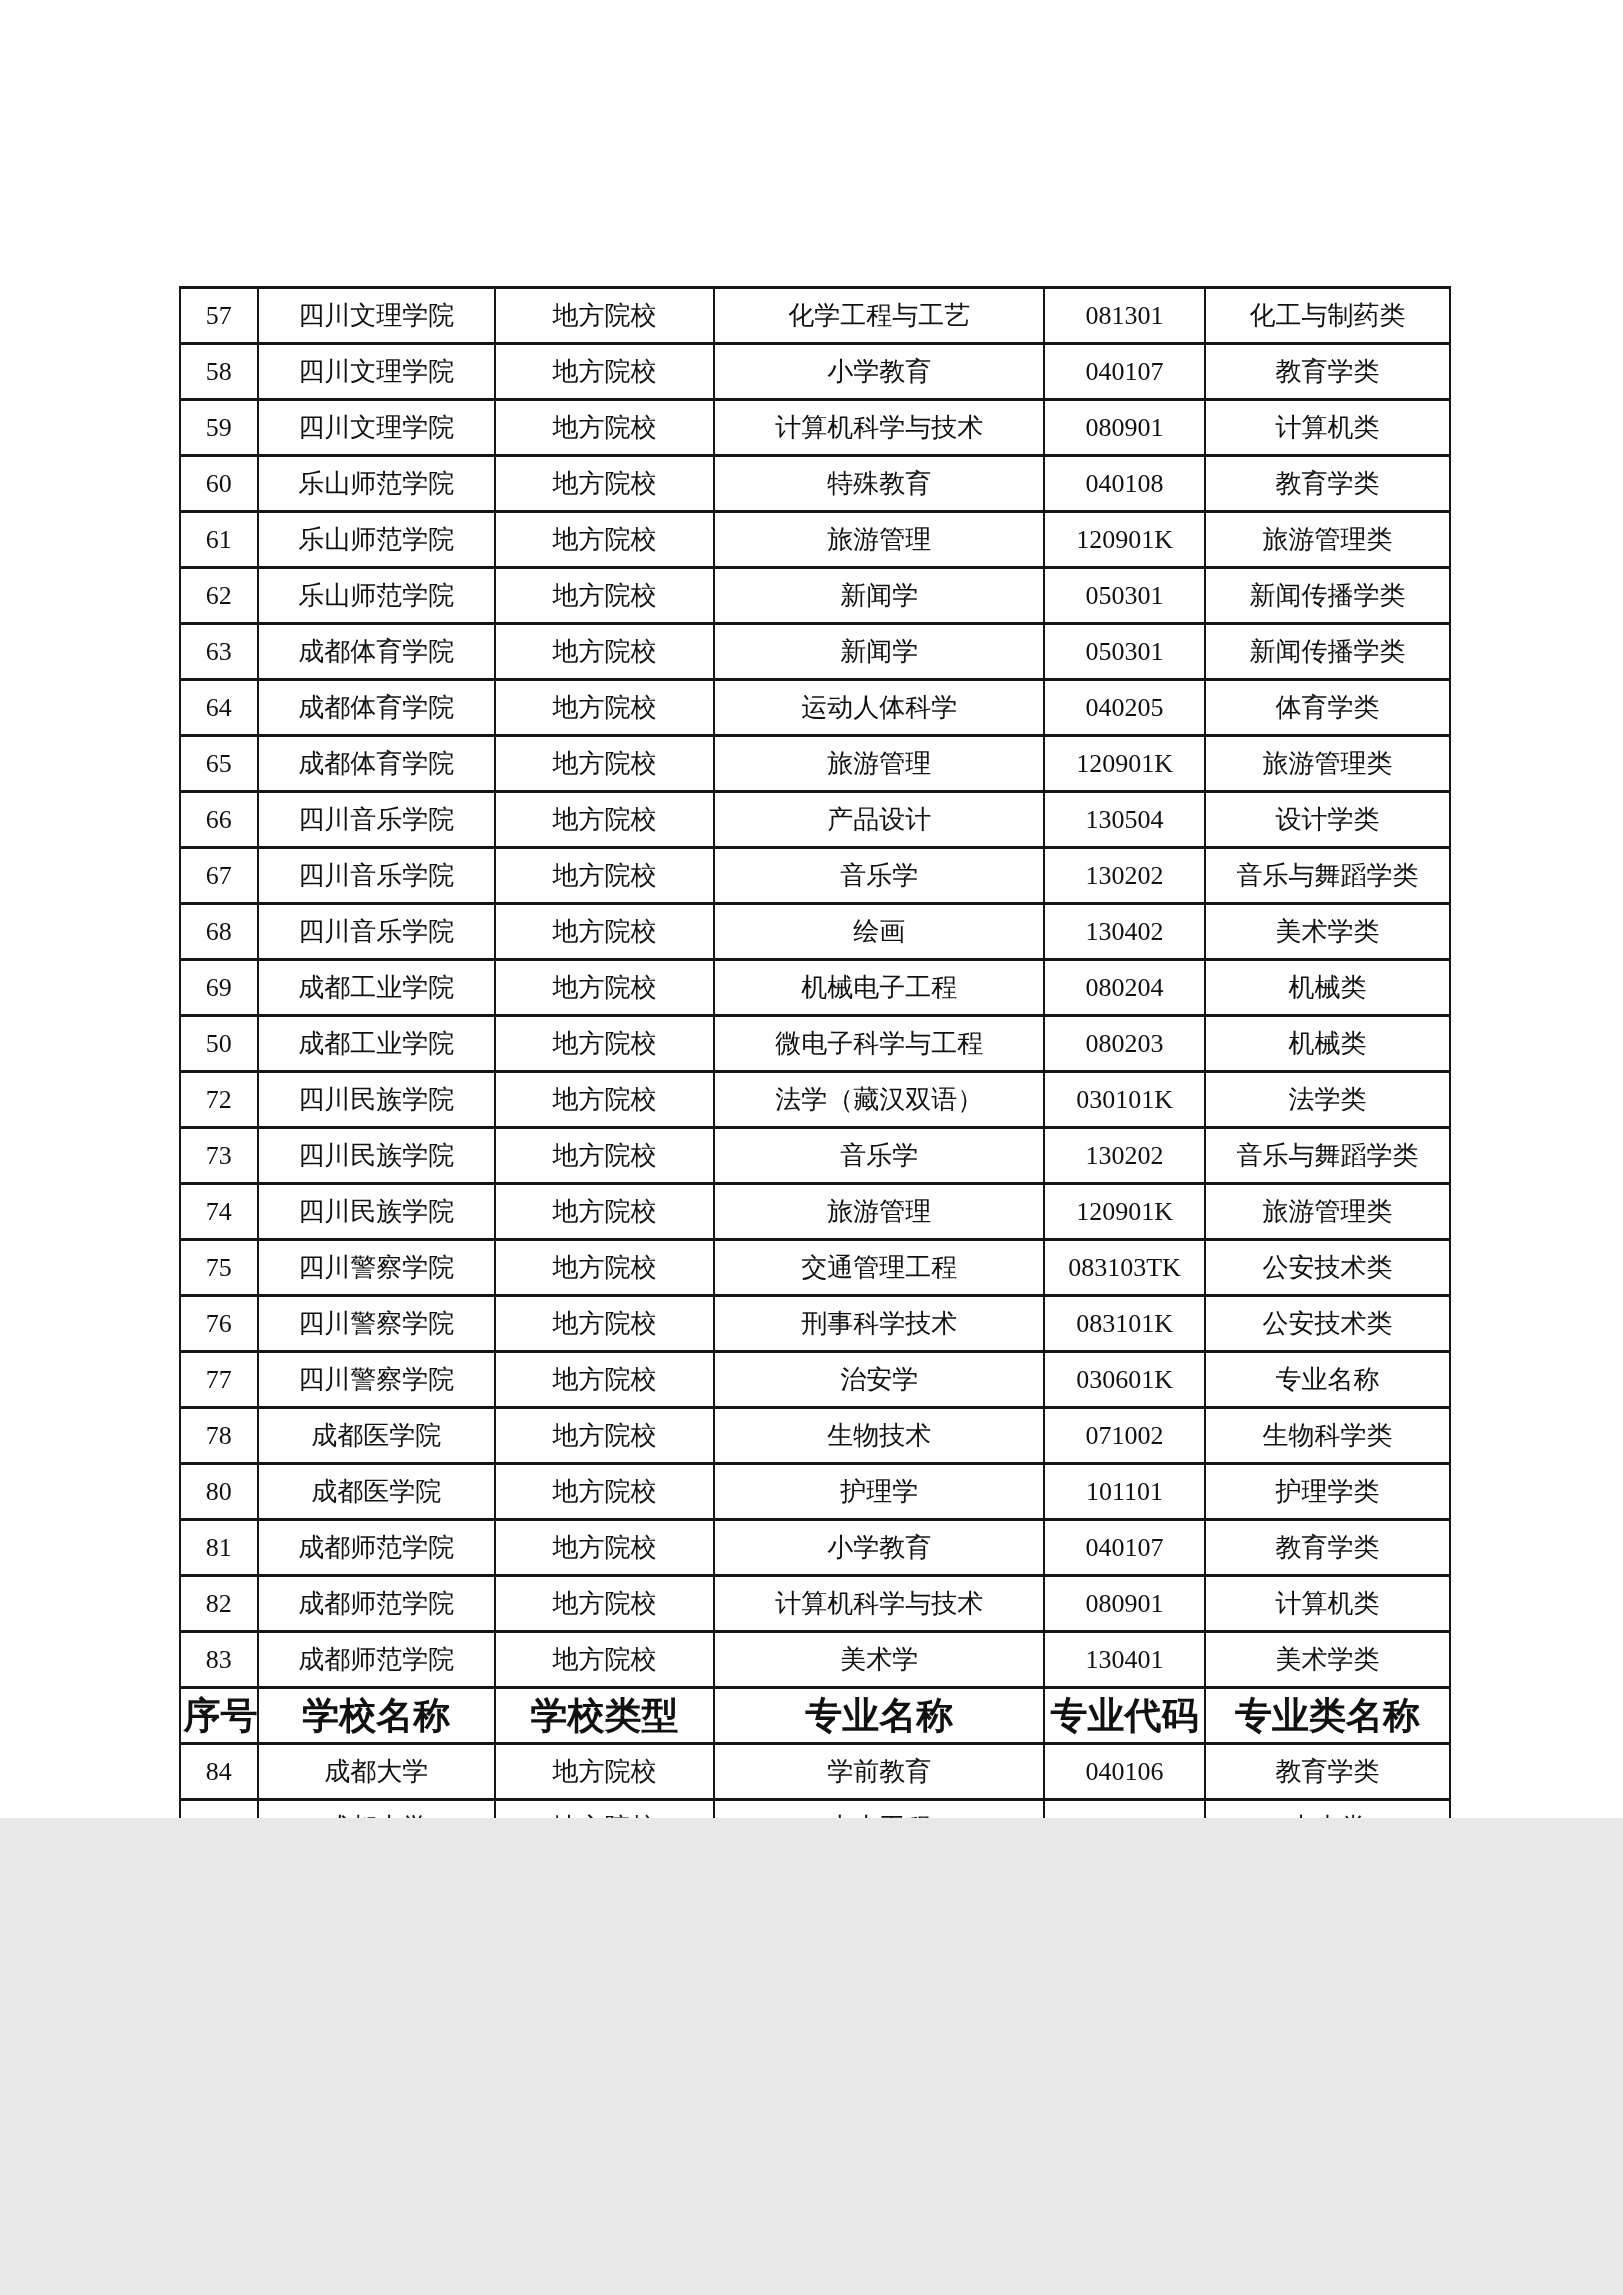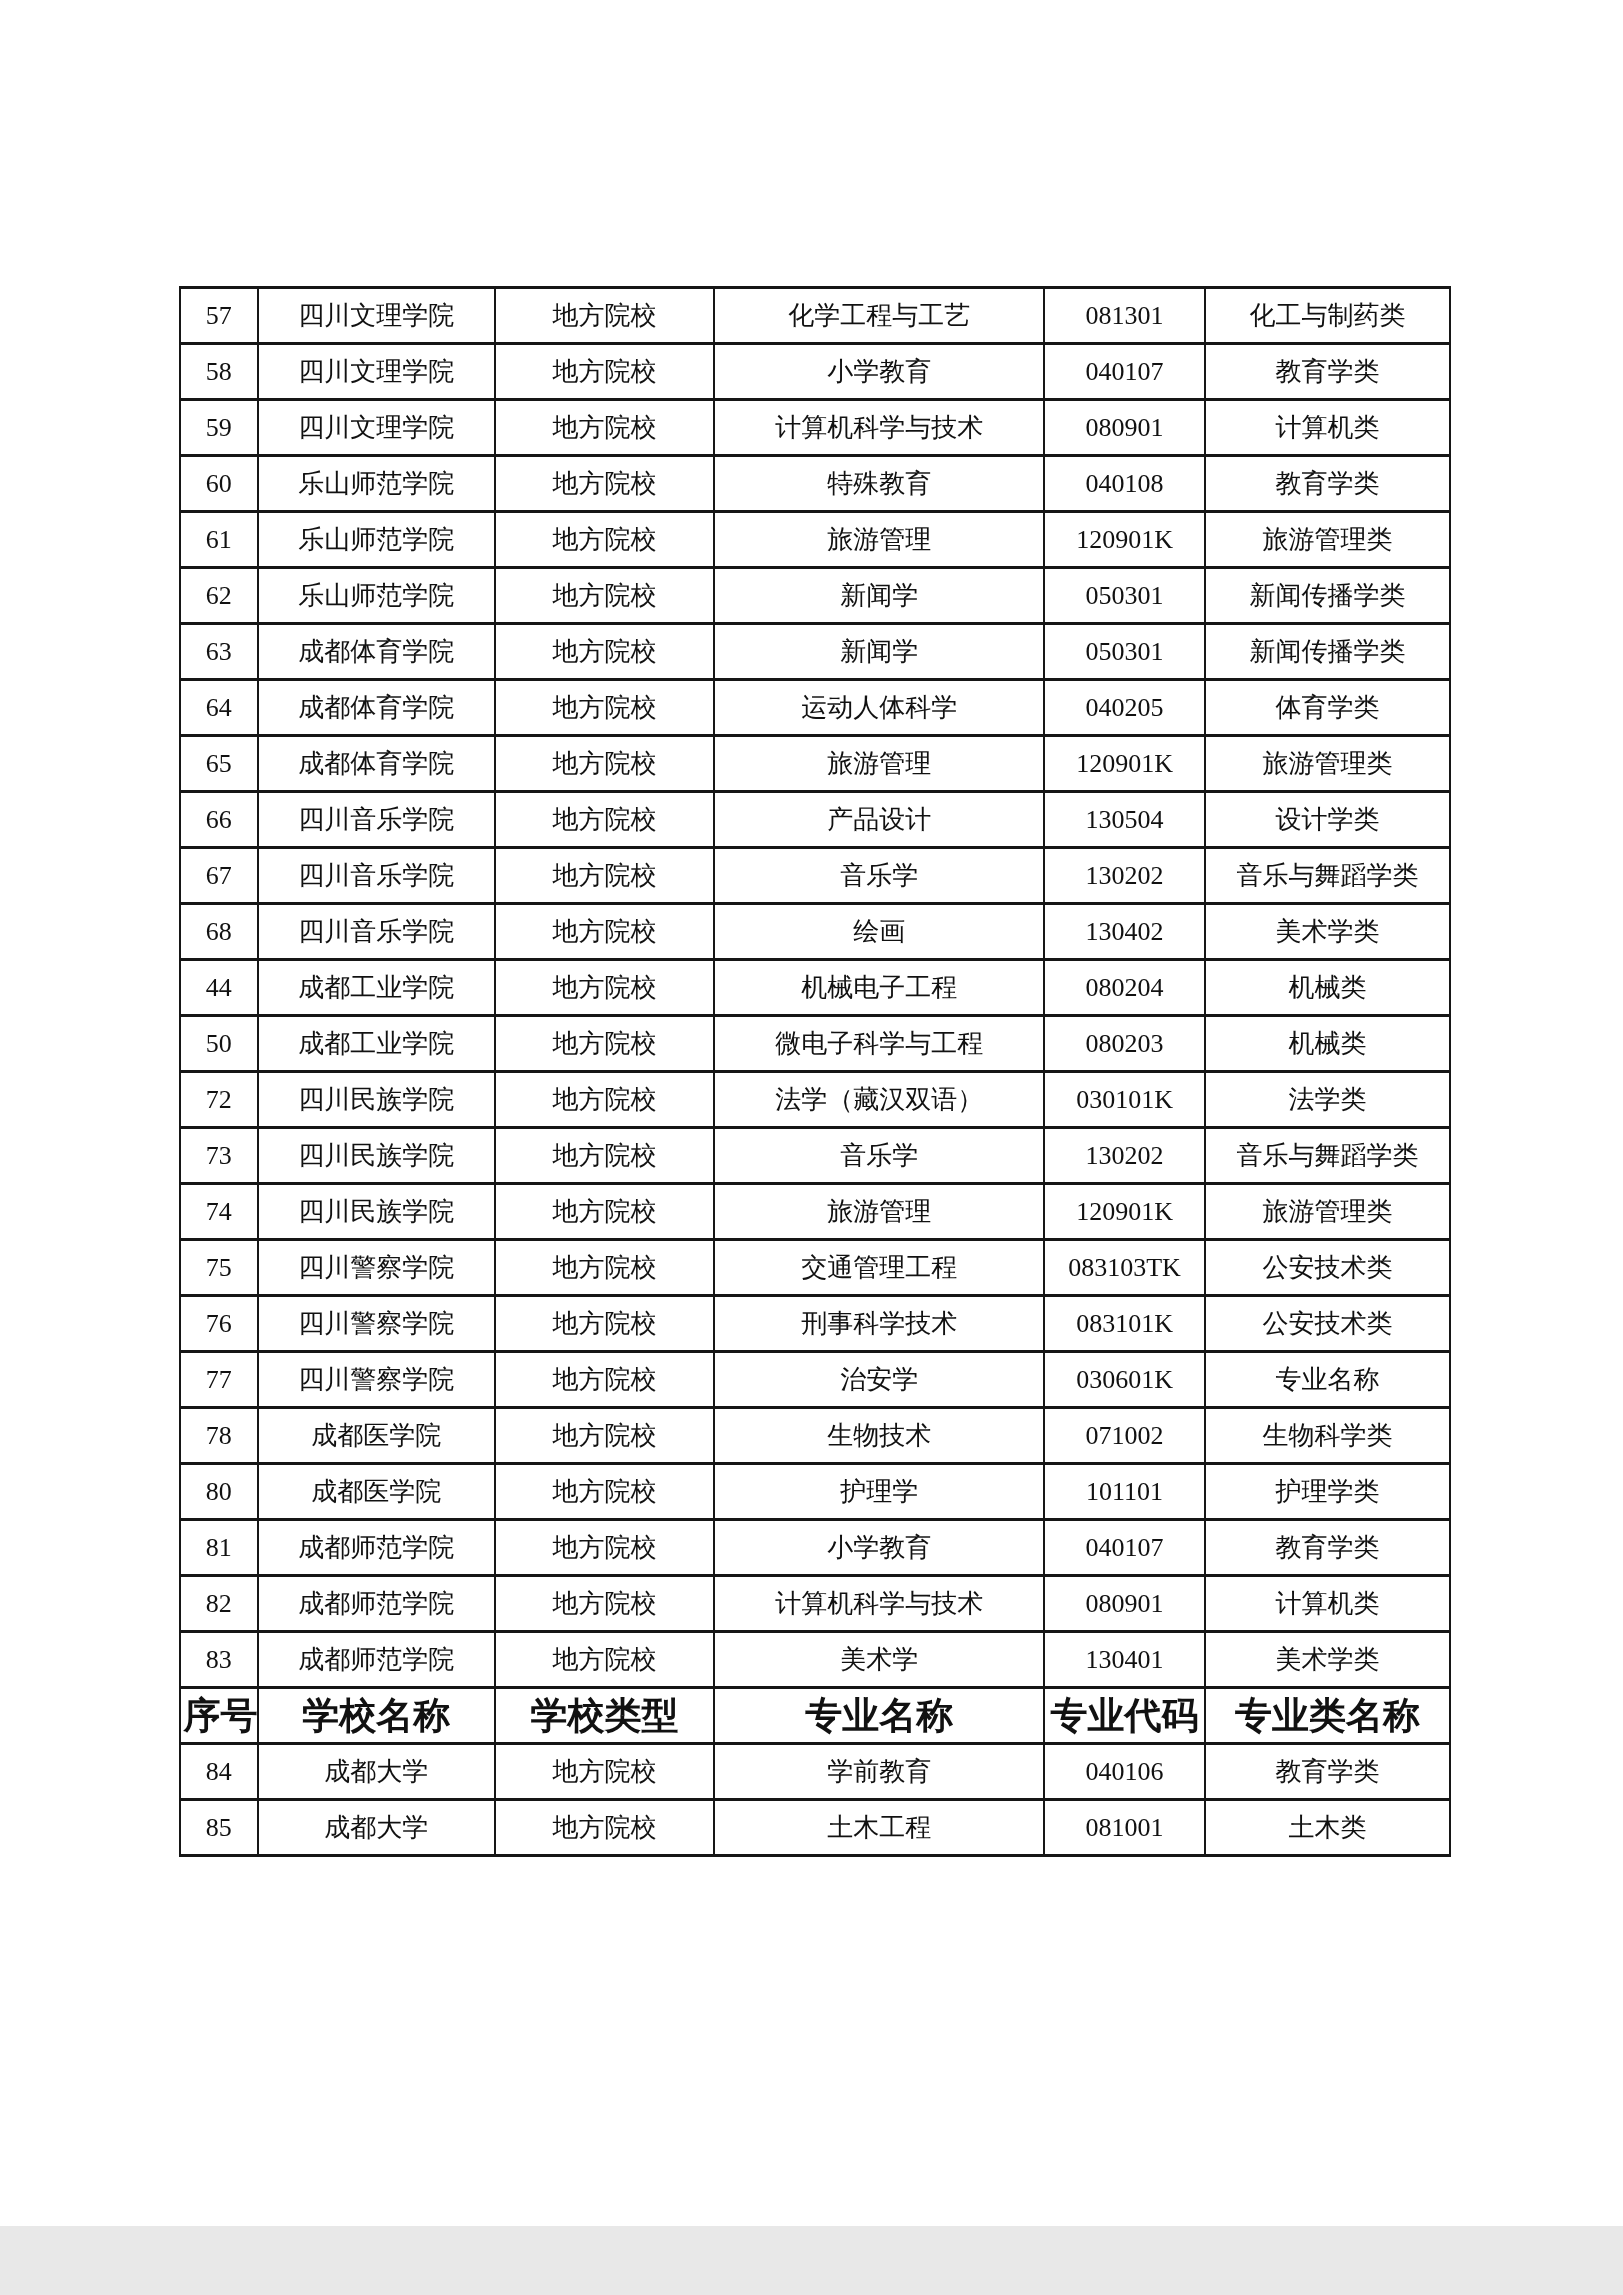--- a/index.html
+++ b/index.html
@@ -3,21 +3,21 @@
 <meta charset="utf-8">
 <style>
   html, body {
     margin: 0;
     padding: 0;
     background: #e8e8e8;
   }
   .page {
     position: relative;
     width: 1623px;
-    height: 2226px;
+    height: 1818px;
     background: #ffffff;
     font-family: "Liberation Serif", "DejaVu Serif", serif;
     color: #111111;
     overflow: hidden;
   }
   table.majors {
     position: absolute;
     left: 179px;
     top: 286px;
     width: 1272px;
@@ -148,21 +148,21 @@
         </tr>
         <tr class="data-row">
           <td>68</td>
           <td>四川音乐学院</td>
           <td>地方院校</td>
           <td>绘画</td>
           <td>130402</td>
           <td>美术学类</td>
         </tr>
         <tr class="data-row">
-          <td>44</td>
+          <td>69</td>
           <td>成都工业学院</td>
           <td>地方院校</td>
           <td>机械电子工程</td>
           <td>080204</td>
           <td>机械类</td>
         </tr>
         <tr class="data-row">
           <td>50</td>
           <td>成都工业学院</td>
           <td>地方院校</td>

